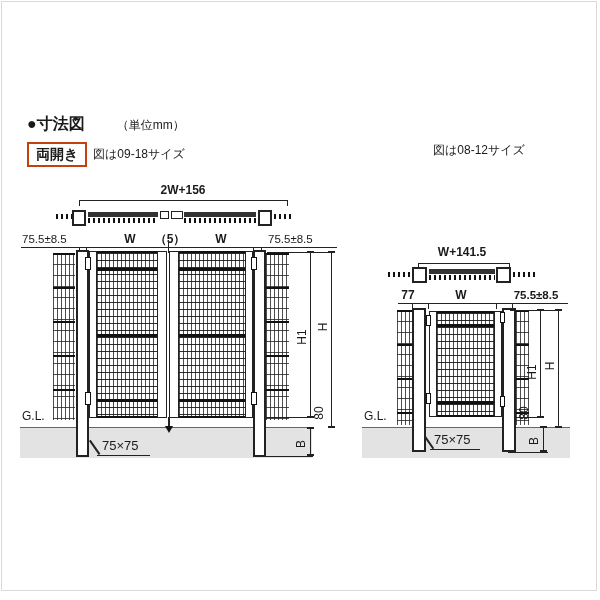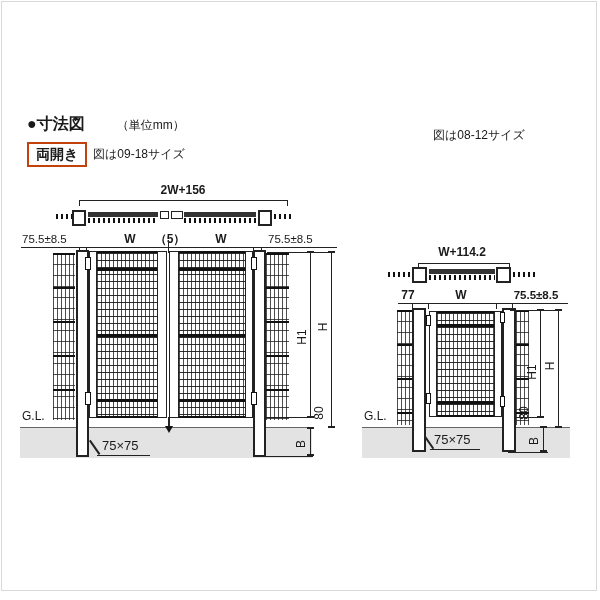--- a/index.html
+++ b/index.html
@@ -53,21 +53,21 @@
 <div id="page">
   <div class="frame"></div>
 
   <div class="lbl" style="left:27px; top:117px; font-size:16px;">
     <span class="bold">●</span><span class="bold">寸法図</span><span style="font-size:12px;padding-left:32px;">（単位mm）</span>
   </div>
 
   <div class="boxlabel" style="left:27px; top:142px;">両開き</div>
   <div class="lbl" style="left:93px; top:147px;">図は09-18サイズ</div>
 
-  <div class="lbl" style="left:433px; top:128px;">図は08-12サイズ</div>
+  <div class="lbl" style="left:433px; top:143px;">図は08-12サイズ</div>
 
   <div class="lbl c" style="left:183px; top:183px;">2W+156</div>
   <div class="hline" style="left:79px; top:200px; width:209px;"></div>
   <div class="tick" style="left:79px; top:200px;"></div>
   <div class="tick" style="left:287px; top:200px;"></div>
 
   <div class="teeth" style="left:56px; top:214px; width:16px; height:5px;"></div>
   <div class="teeth" style="left:274px; top:214px; width:18px; height:5px;"></div>
   <div class="post" style="left:72px; top:210px; width:14px; height:16px;"></div>
   <div class="post" style="left:258px; top:210px; width:14px; height:16px;"></div>
@@ -135,21 +135,21 @@
   <div class="vline" style="left:310px; top:428px; height:28px;"></div>
   <div class="etick" style="left:307px; top:427px;"></div>
   <div class="etick" style="left:307px; top:454px;"></div>
   <div class="hline" style="left:265px; top:456px; width:48px;"></div>
   <div class="vlbl" style="left:301px; top:444px;">B</div>
 
   <div class="diag" style="left:89px; top:441px; height:17px; transform:rotate(-35deg);"></div>
   <div class="hline" style="left:97px; top:455px; width:53px;"></div>
   <div class="lbl" style="left:102px; top:439px; font-size:13px;">75×75</div>
 
-  <div class="lbl c" style="left:462px; top:245px;">W+114.2</div>
+  <div class="lbl c" style="left:462px; top:245px;">W+141.5</div>
   <div class="hline" style="left:418px; top:263px; width:92px;"></div>
   <div class="tick" style="left:418px; top:263px;"></div>
   <div class="tick" style="left:509px; top:263px;"></div>
 
   <div class="teeth" style="left:388px; top:272px; width:23px; height:5px;"></div>
   <div class="teeth" style="left:513px; top:272px; width:24px; height:5px;"></div>
   <div class="post" style="left:412px; top:267px; width:15px; height:16px;"></div>
   <div class="post" style="left:496px; top:267px; width:15px; height:16px;"></div>
   <div class="planbar" style="left:429px; top:269px; width:66px; height:5px;"></div>
   <div class="teeth" style="left:429px; top:275px; width:66px; height:5px;"></div>

